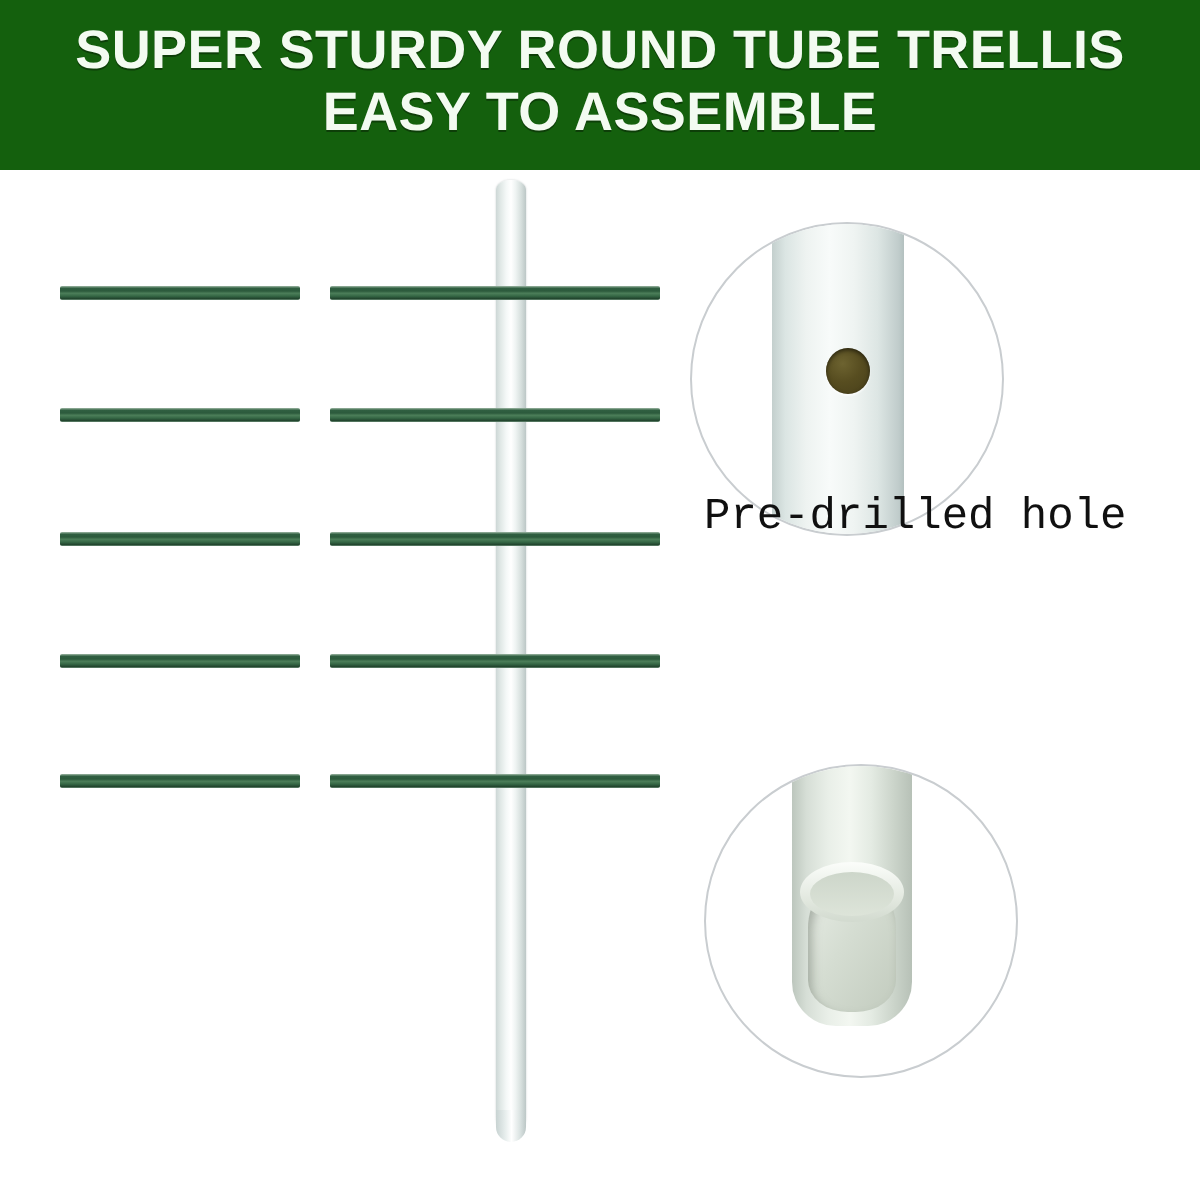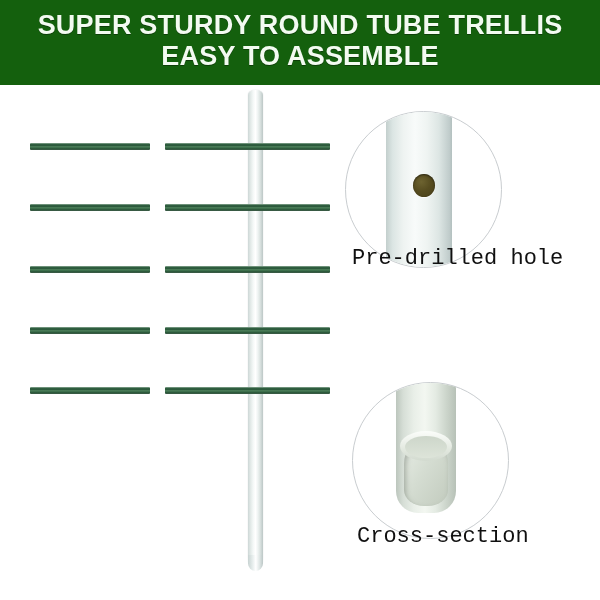--- a/index.html
+++ b/index.html
@@ -252,15 +252,14 @@
     <div class="drilled-hole"></div>
   </div>
   <div class="callout-label" id="label-hole">Pre-drilled hole</div>
 
   <div class="callout" id="callout-cross">
     <div class="cut-tube"></div>
     <div class="cut-bore"></div>
     <div class="cut-rim"></div>
     <div class="cut-rim-inner"></div>
   </div>
-  <div class="callout-label" id="label-cross">Cross-section</div>
 
 </div>
 
 </body></html>

